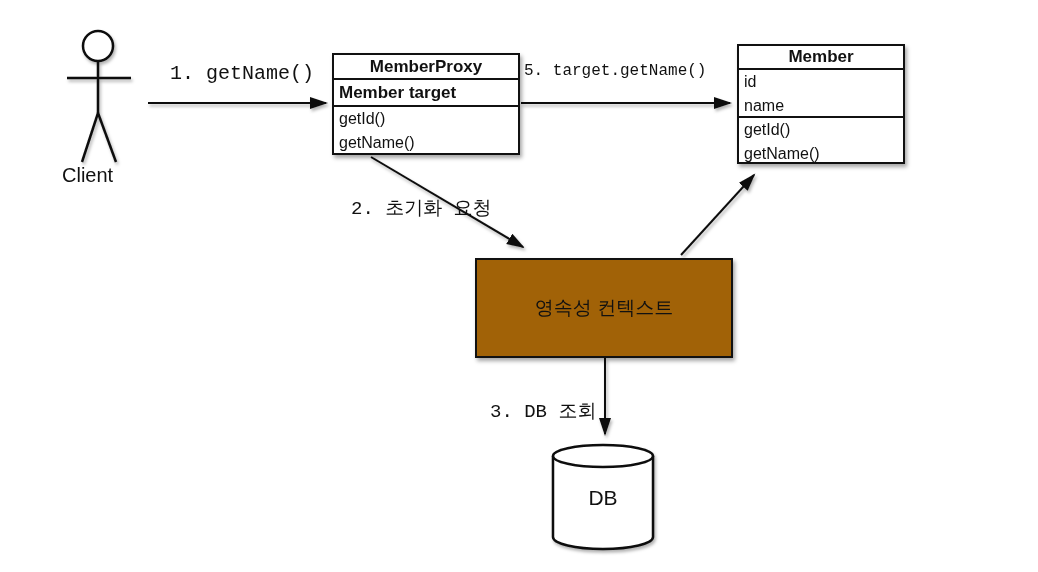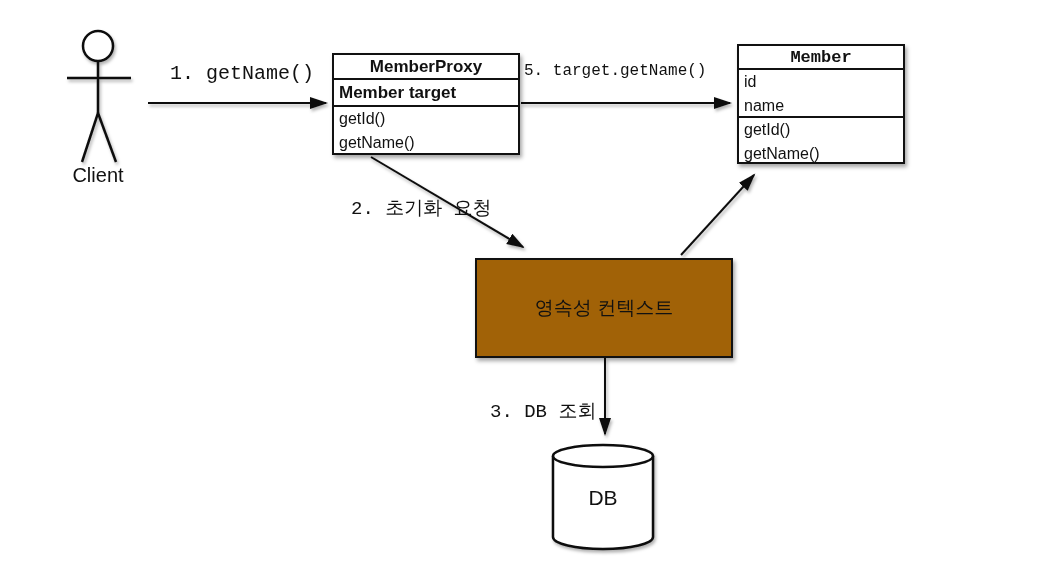--- a/index.html
+++ b/index.html
@@ -24,21 +24,21 @@
   }
   .class-methods{padding-left:5px;box-sizing:border-box;}
   .member-line{font-size:16px;line-height:24px;white-space:nowrap;}
   .attr-bold .member-line{font-weight:bold;font-size:17px;line-height:25px;}
   .plain-box{
     position:absolute;background:#a16207;border:2px solid #111;box-sizing:border-box;
     display:flex;align-items:center;justify-content:center;font-size:19px;
     box-shadow:2px 3px 4px rgba(0,0,0,0.35);
   }
   .msg-label{position:absolute;font-size:19px;white-space:nowrap;font-family:Liberation Mono, monospace;}
-  .actor-label{position:absolute;font-size:20px;text-align:center;}
+  .actor-label{position:absolute;font-size:20px;text-align:left;}
   .db-label{position:absolute;font-size:21px;text-align:center;width:100px;}
 </style>
 </head>
 <body>
 
 <div class="canvas">
 
   <svg class="layer" viewBox="0 0 1038 572">
     <defs>
       <marker id="ah" markerWidth="12" markerHeight="10" refX="8" refY="3" orient="auto" markerUnits="strokeWidth">
@@ -76,21 +76,21 @@
     <div class="class-attrs attr-bold" style="height:27px;">
       <div class="member-line">Member target</div>
     </div>
     <div class="class-methods">
       <div class="member-line">getId()</div>
       <div class="member-line">getName()</div>
     </div>
   </div>
 
   <div class="class-box" style="left:737px;top:44px;width:168px;height:120px;">
-    <div class="class-title" style="height:24px;font-family:Liberation Mono, monospace;">Member</div>
+    <div class="class-title" style="height:24px;">Member</div>
     <div class="class-attrs" style="height:48px;">
       <div class="member-line">id</div>
       <div class="member-line">name</div>
     </div>
     <div class="class-methods">
       <div class="member-line">getId()</div>
       <div class="member-line">getName()</div>
     </div>
   </div>
 

